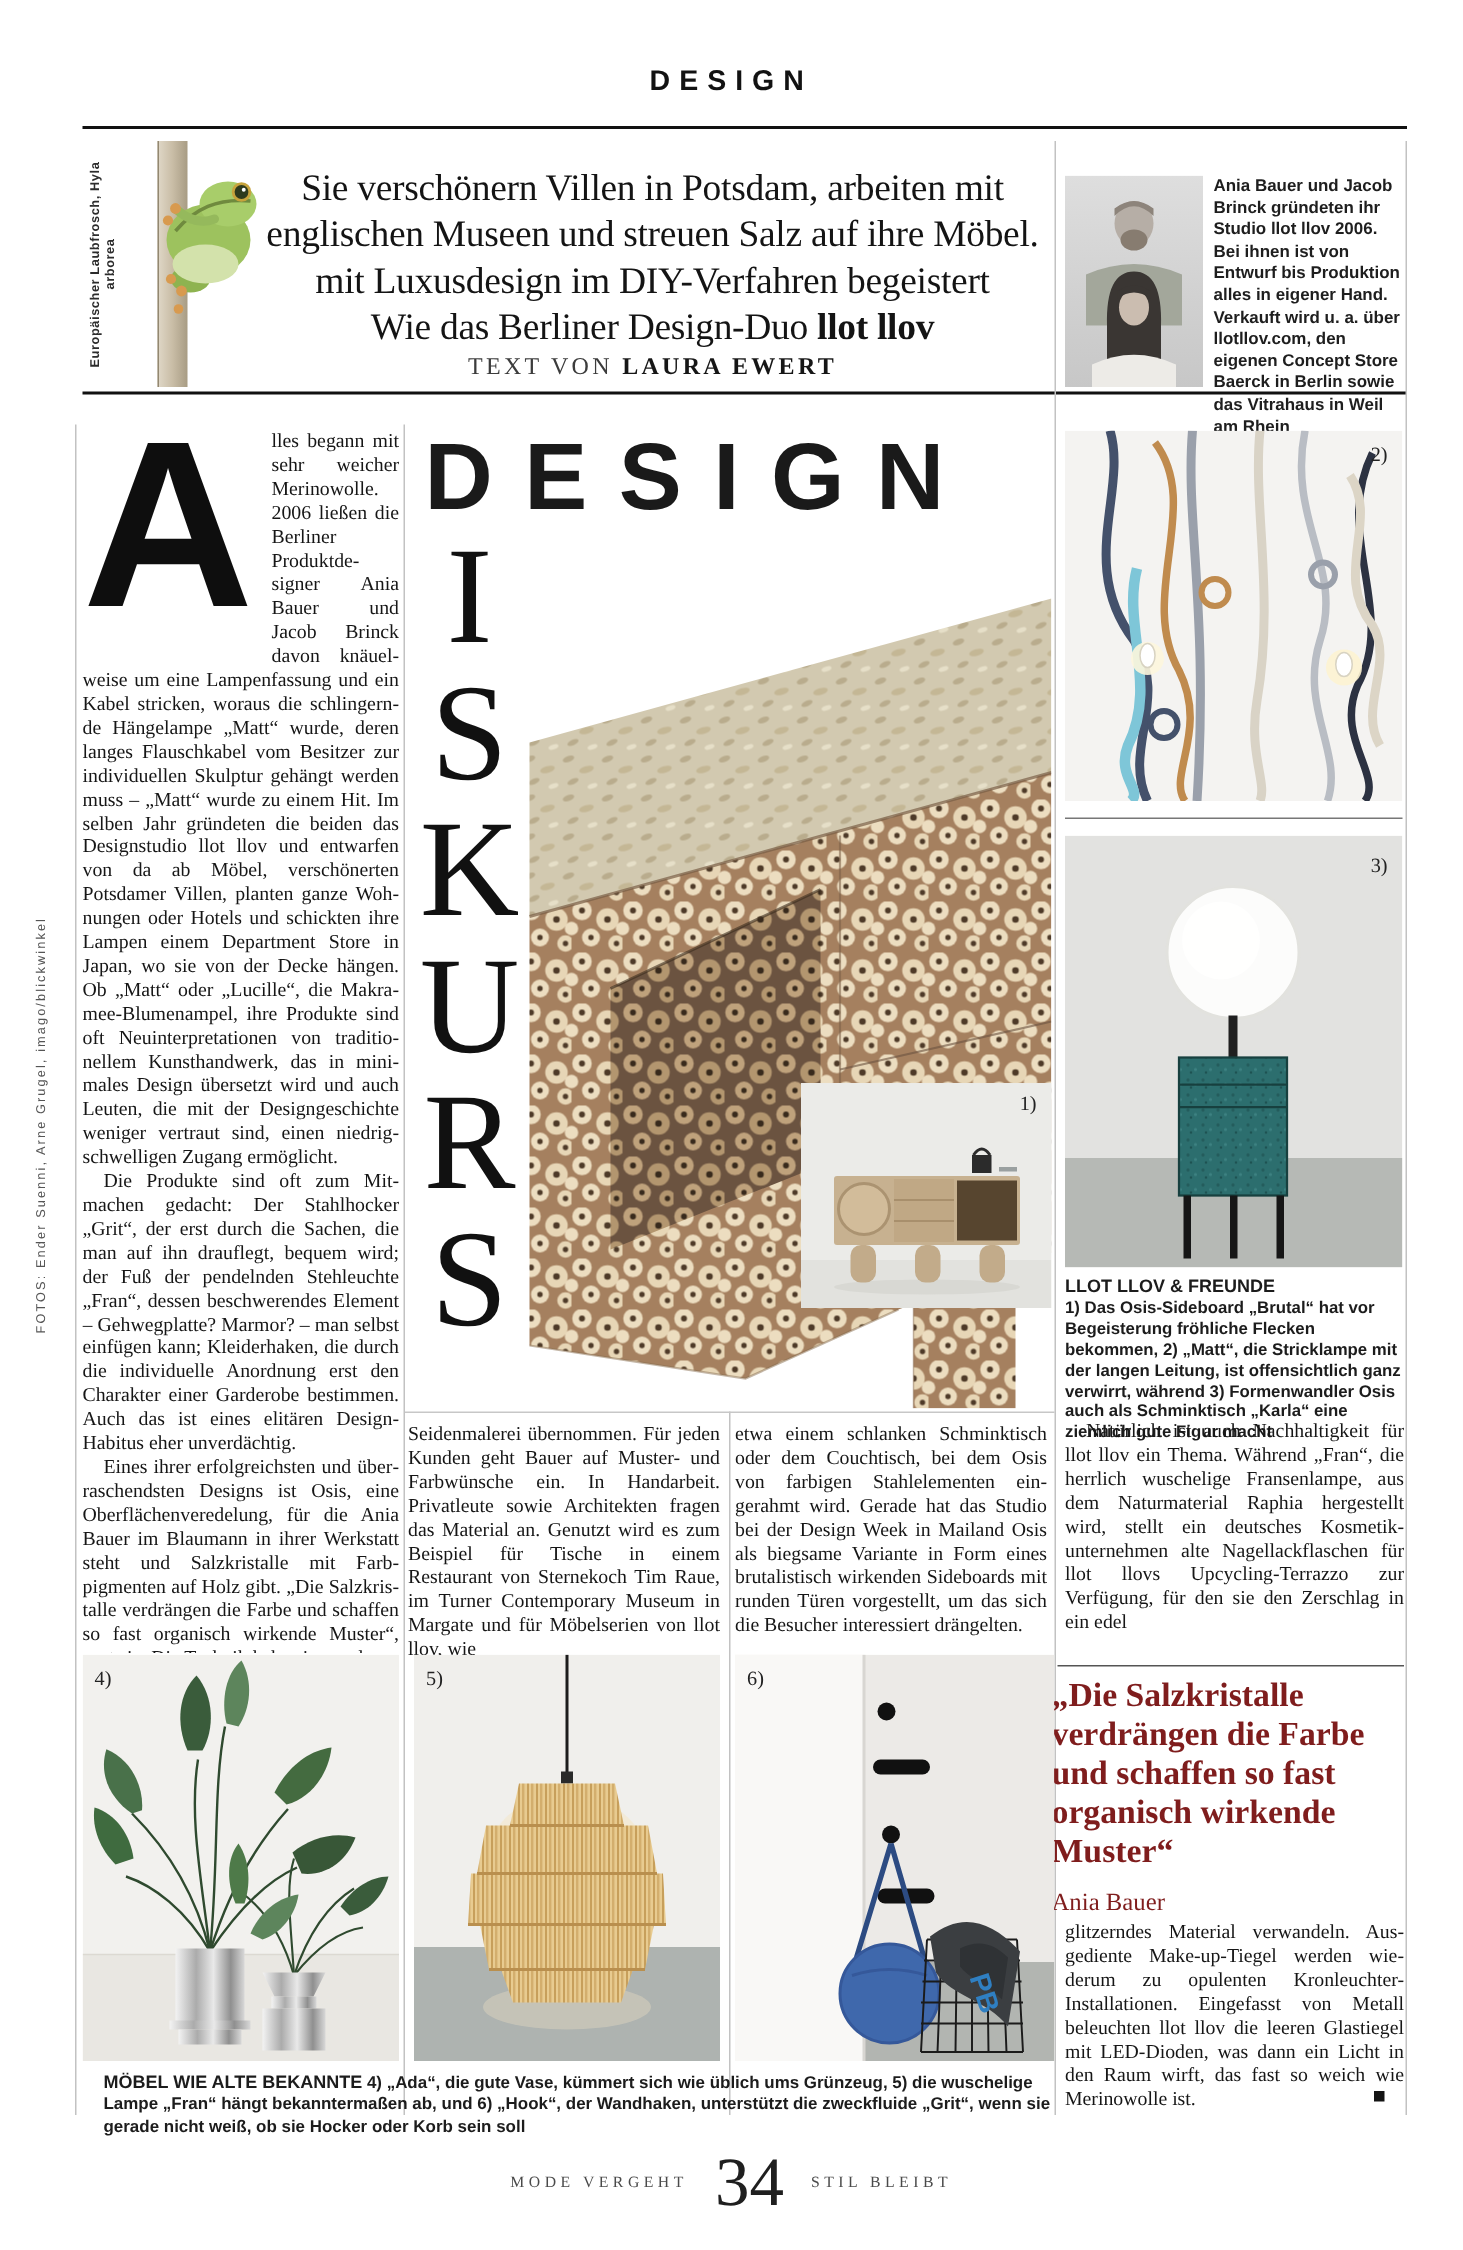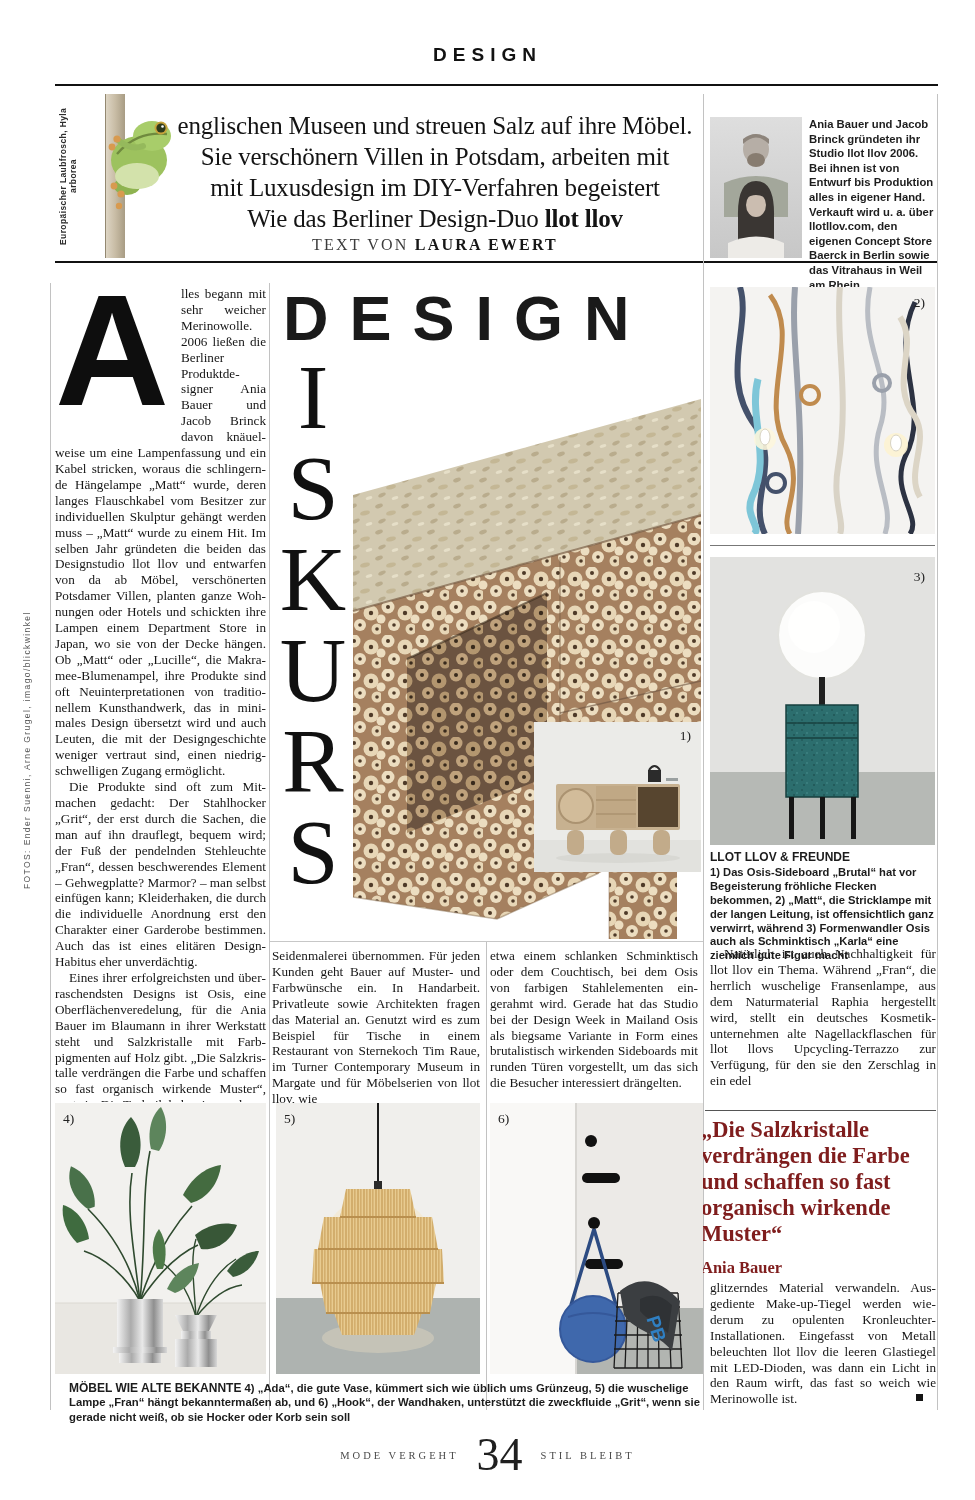--- a/index.html
+++ b/index.html
@@ -58,21 +58,21 @@
     font-size:11.2px;line-height:13.9px}
   .bottom-caption{position:absolute;left:69px;top:1381px;width:650px;
     font-size:11.3px;line-height:14.4px}
   .bottom-caption .cap-title{display:inline}
   .figlabel{position:absolute;font-family:"Liberation Serif",serif;
     font-size:13.5px;color:#222}
 
   
   .pullquote{position:absolute;left:701px;top:1117px;width:240px;text-align:left;
     font-weight:700;font-size:22.5px;line-height:26px;color:#7f1d1d}
-  .pullquote .attrib{display:block;font-weight:700;font-size:16.5px;margin-top:8px}
+  .pullquote .attrib{display:block;font-weight:400;font-size:16.5px;margin-top:8px}
 
   
   .photo-credit{position:absolute;left:22px;top:585px;height:330px;
     writing-mode:vertical-rl;transform:rotate(180deg);text-align:center;
     font-family:"Liberation Sans",sans-serif;font-size:8.5px;letter-spacing:1.4px;
     color:#555}
   .footer{position:absolute;left:0;top:1432px;width:975px;display:flex;
     justify-content:center;align-items:center;gap:18px}
   .footer .tag{font-size:10.5px;letter-spacing:3px;color:#4a4a4a}
   .footer .pageno{font-size:46px;line-height:46px;color:#1f1f1f}
@@ -110,22 +110,22 @@
       <circle cx="62" cy="45" r="3.6" fill="#d89a4f"></circle>
         <circle cx="57" cy="53" r="3.4" fill="#d89a4f"></circle>
       <circle cx="66" cy="100" r="3.6" fill="#d89a4f"></circle>
         <circle cx="59" cy="92" r="3.4" fill="#d89a4f"></circle>
       <circle cx="64" cy="112" r="3.2" fill="#d89a4f"></circle>
     </svg>
     <span class="frog-caption">Europäischer Laubfrosch, Hyla arborea</span>
   </div>
 
   <div class="headline">
+    <div>Sie verschönern Villen in Potsdam, arbeiten mit</div>
     <div>englischen Museen und streuen Salz auf ihre Möbel.</div>
-    <div>Sie verschönern Villen in Potsdam, arbeiten mit</div>
     <div>mit Luxusdesign im DIY-Verfahren begeistert</div>
     <div><span>Wie das Berliner Design-Duo </span><b>llot llov</b></div>
   </div>
   <div class="byline">
     <span>TEXT VON </span><span class="name">LAURA EWERT</span>
   </div>
 
   <div class="fig" style="left:710px;top:117px;width:92px;height:141px">
     <svg width="92" height="141" viewBox="0 0 92 141">
       <defs>

